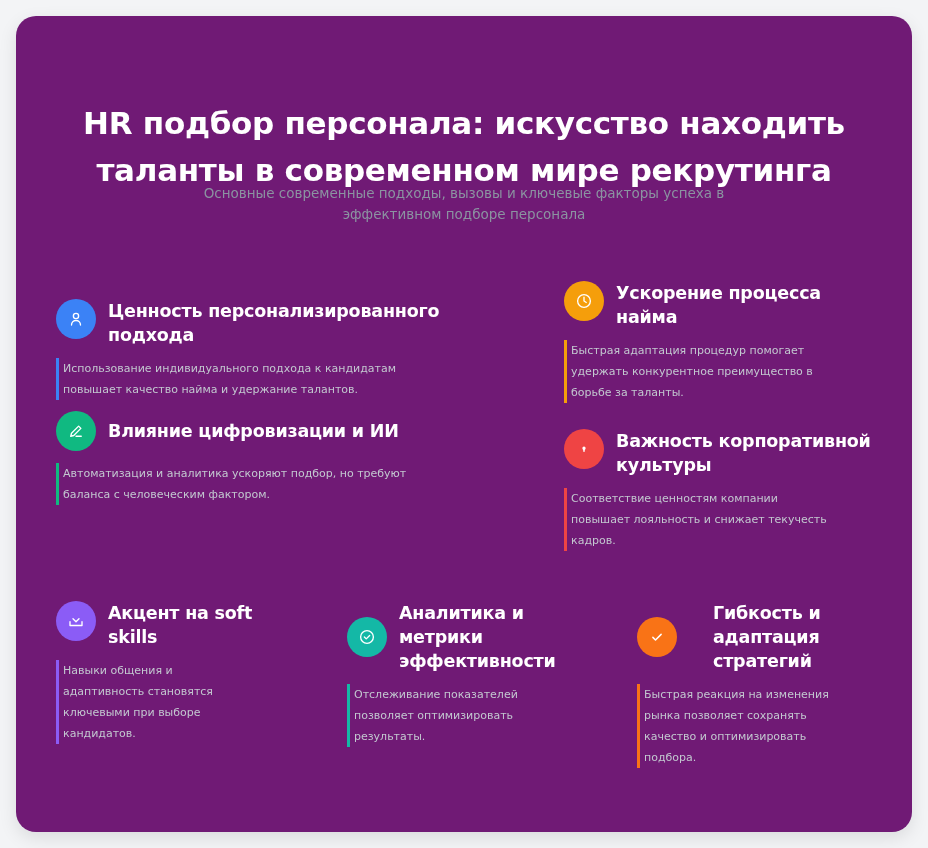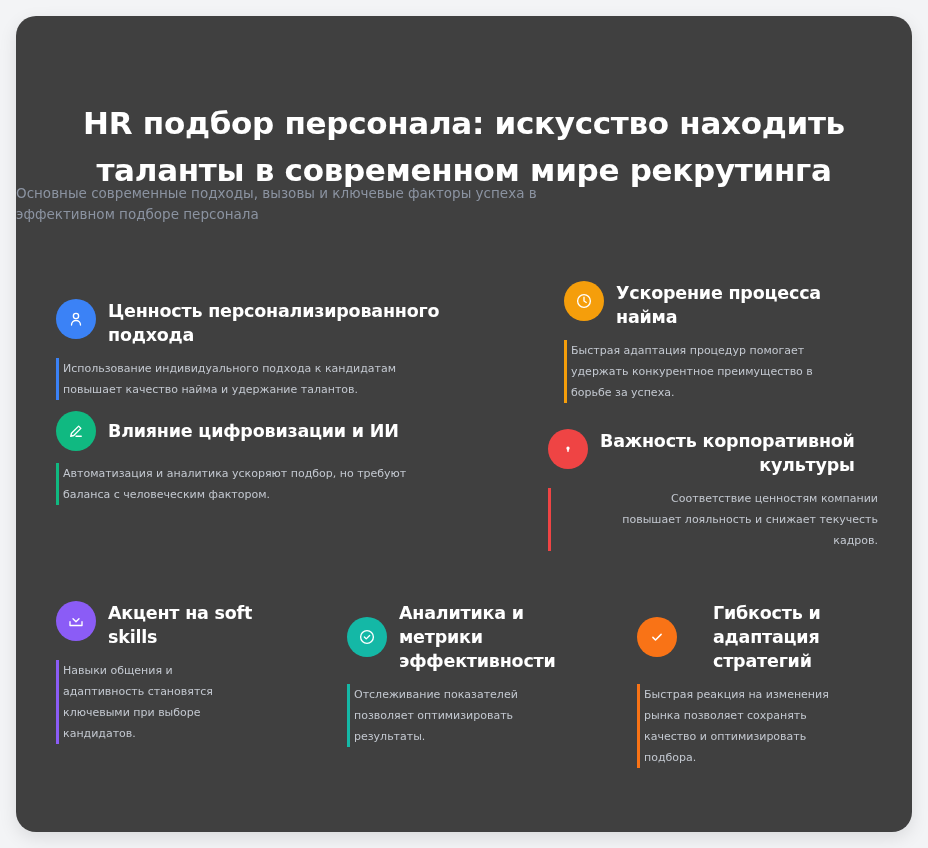--- a/index.html
+++ b/index.html
@@ -1,31 +1,31 @@
 <!DOCTYPE html>
 <html><head>
   <meta charset="utf-8">
   <style>
     * { box-sizing: border-box; margin: 0; padding: 0; }
     html, body { width: 928px; height: 848px; background: #f3f4f6; overflow: hidden; }
     body { font-family: "DejaVu Sans", "Liberation Sans", sans-serif; position: relative; }
     .card {
       position: absolute; left: 16px; top: 16px; width: 896px; height: 816px;
-      background: #404040; border-radius: 20px;
+      background: #701a75; border-radius: 20px;
       box-shadow: 0 6px 18px rgba(0,0,0,0.10);
     }
     .title {
       position: absolute; left: 0; top: 84px; width: 896px;
       text-align: center; color: #ffffff; font-weight: bold;
       font-size: 31px; line-height: 47px; letter-spacing: -0.3px;
     }
     .title span { display: block; }
     .subtitle {
       position: absolute; left: 0; top: 167px; width: 896px;
-      text-align: left; color: #8b93a1; font-size: 13.5px; line-height: 21px;
+      text-align: center; color: #8b93a1; font-size: 13.5px; line-height: 21px;
     }
     .subtitle span { display: block; }
     .feature { position: absolute; }
     .feature .head { display: flex; align-items: flex-start; }
     .icon {
       flex: 0 0 40px; width: 40px; height: 40px; border-radius: 50%;
       display: flex; align-items: center; justify-content: center;
       margin-right: 12px;
     }
     .icon svg { width: 18px; height: 18px; }
@@ -81,21 +81,21 @@
           </svg>
       </div>
       <div class="heading">
         <span>Ускорение процесса</span>
         <span>найма</span>
       </div>
     </div>
     <div class="desc" style="border-color:#f59e0b;">
       <span>Быстрая адаптация процедур помогает</span>
       <span>удержать конкурентное преимущество в</span>
-      <span>борьбе за успеха.</span>
+      <span>борьбе за таланты.</span>
     </div>
   </div>
 
   <div class="feature" style="left:40px; top:395px; width:440px;">
     <div class="head" style="align-items:center;">
       <div class="icon" style="background:#10b981;">
         <svg viewBox="0 0 24 24" fill="none" stroke="#ffffff" stroke-width="1.8" stroke-linecap="round" stroke-linejoin="round">
             <path d="M5 19l1-4L15.5 5.5l3 3L9 18l-4 1z"></path>
             <path d="M12 19h7"></path>
           </svg>
@@ -103,21 +103,21 @@
       <div class="heading">
         <span>Влияние цифровизации и ИИ</span>
       </div>
     </div>
     <div class="desc" style="border-color:#10b981; margin-top:12px;">
       <span>Автоматизация и аналитика ускоряют подбор, но требуют</span>
       <span>баланса с человеческим фактором.</span>
     </div>
   </div>
 
-  <div class="feature" style="left:532px; top:413px; width:330px;text-align:right;">
+  <div class="feature" style="left:548px; top:413px; width:330px;">
     <div class="head">
       <div class="icon" style="background:#ef4444;">
         <svg viewBox="0 0 24 24" fill="none" stroke="#ffffff" stroke-width="2" stroke-linecap="round">
             <circle cx="12" cy="11" r="1.2" fill="#ffffff"></circle>
             <path d="M12 12v3"></path>
           </svg>
       </div>
       <div class="heading">
         <span>Важность корпоративной</span>
         <span>культуры</span>

